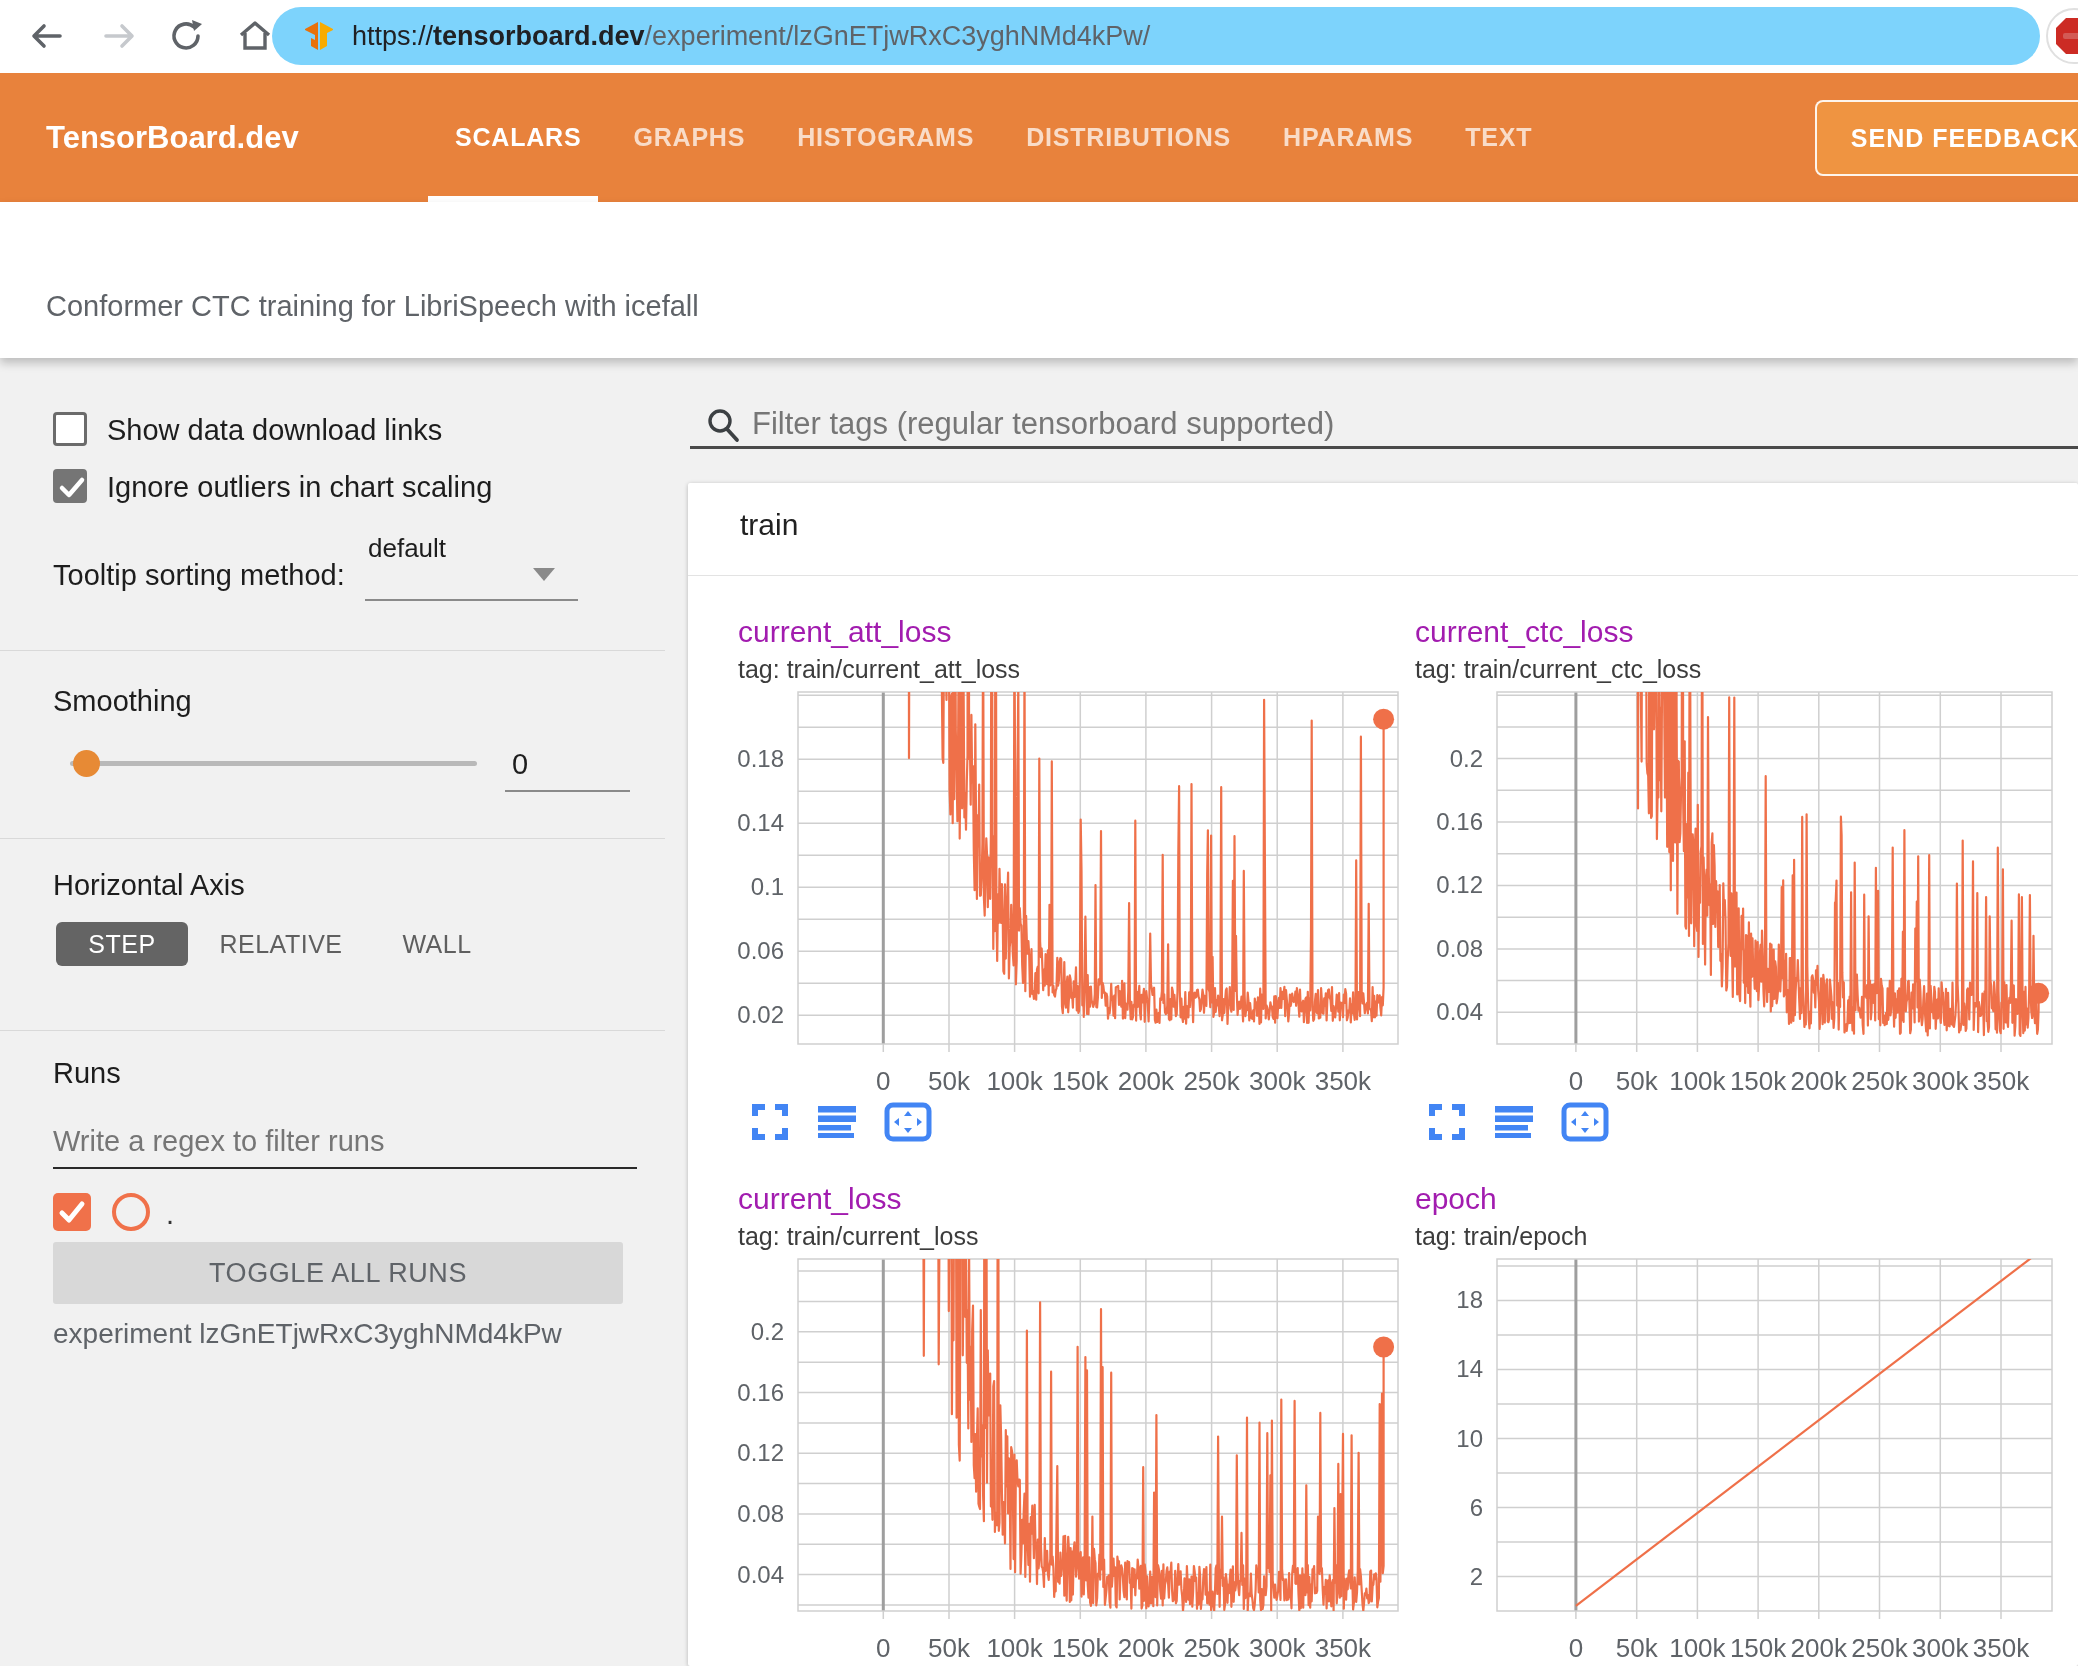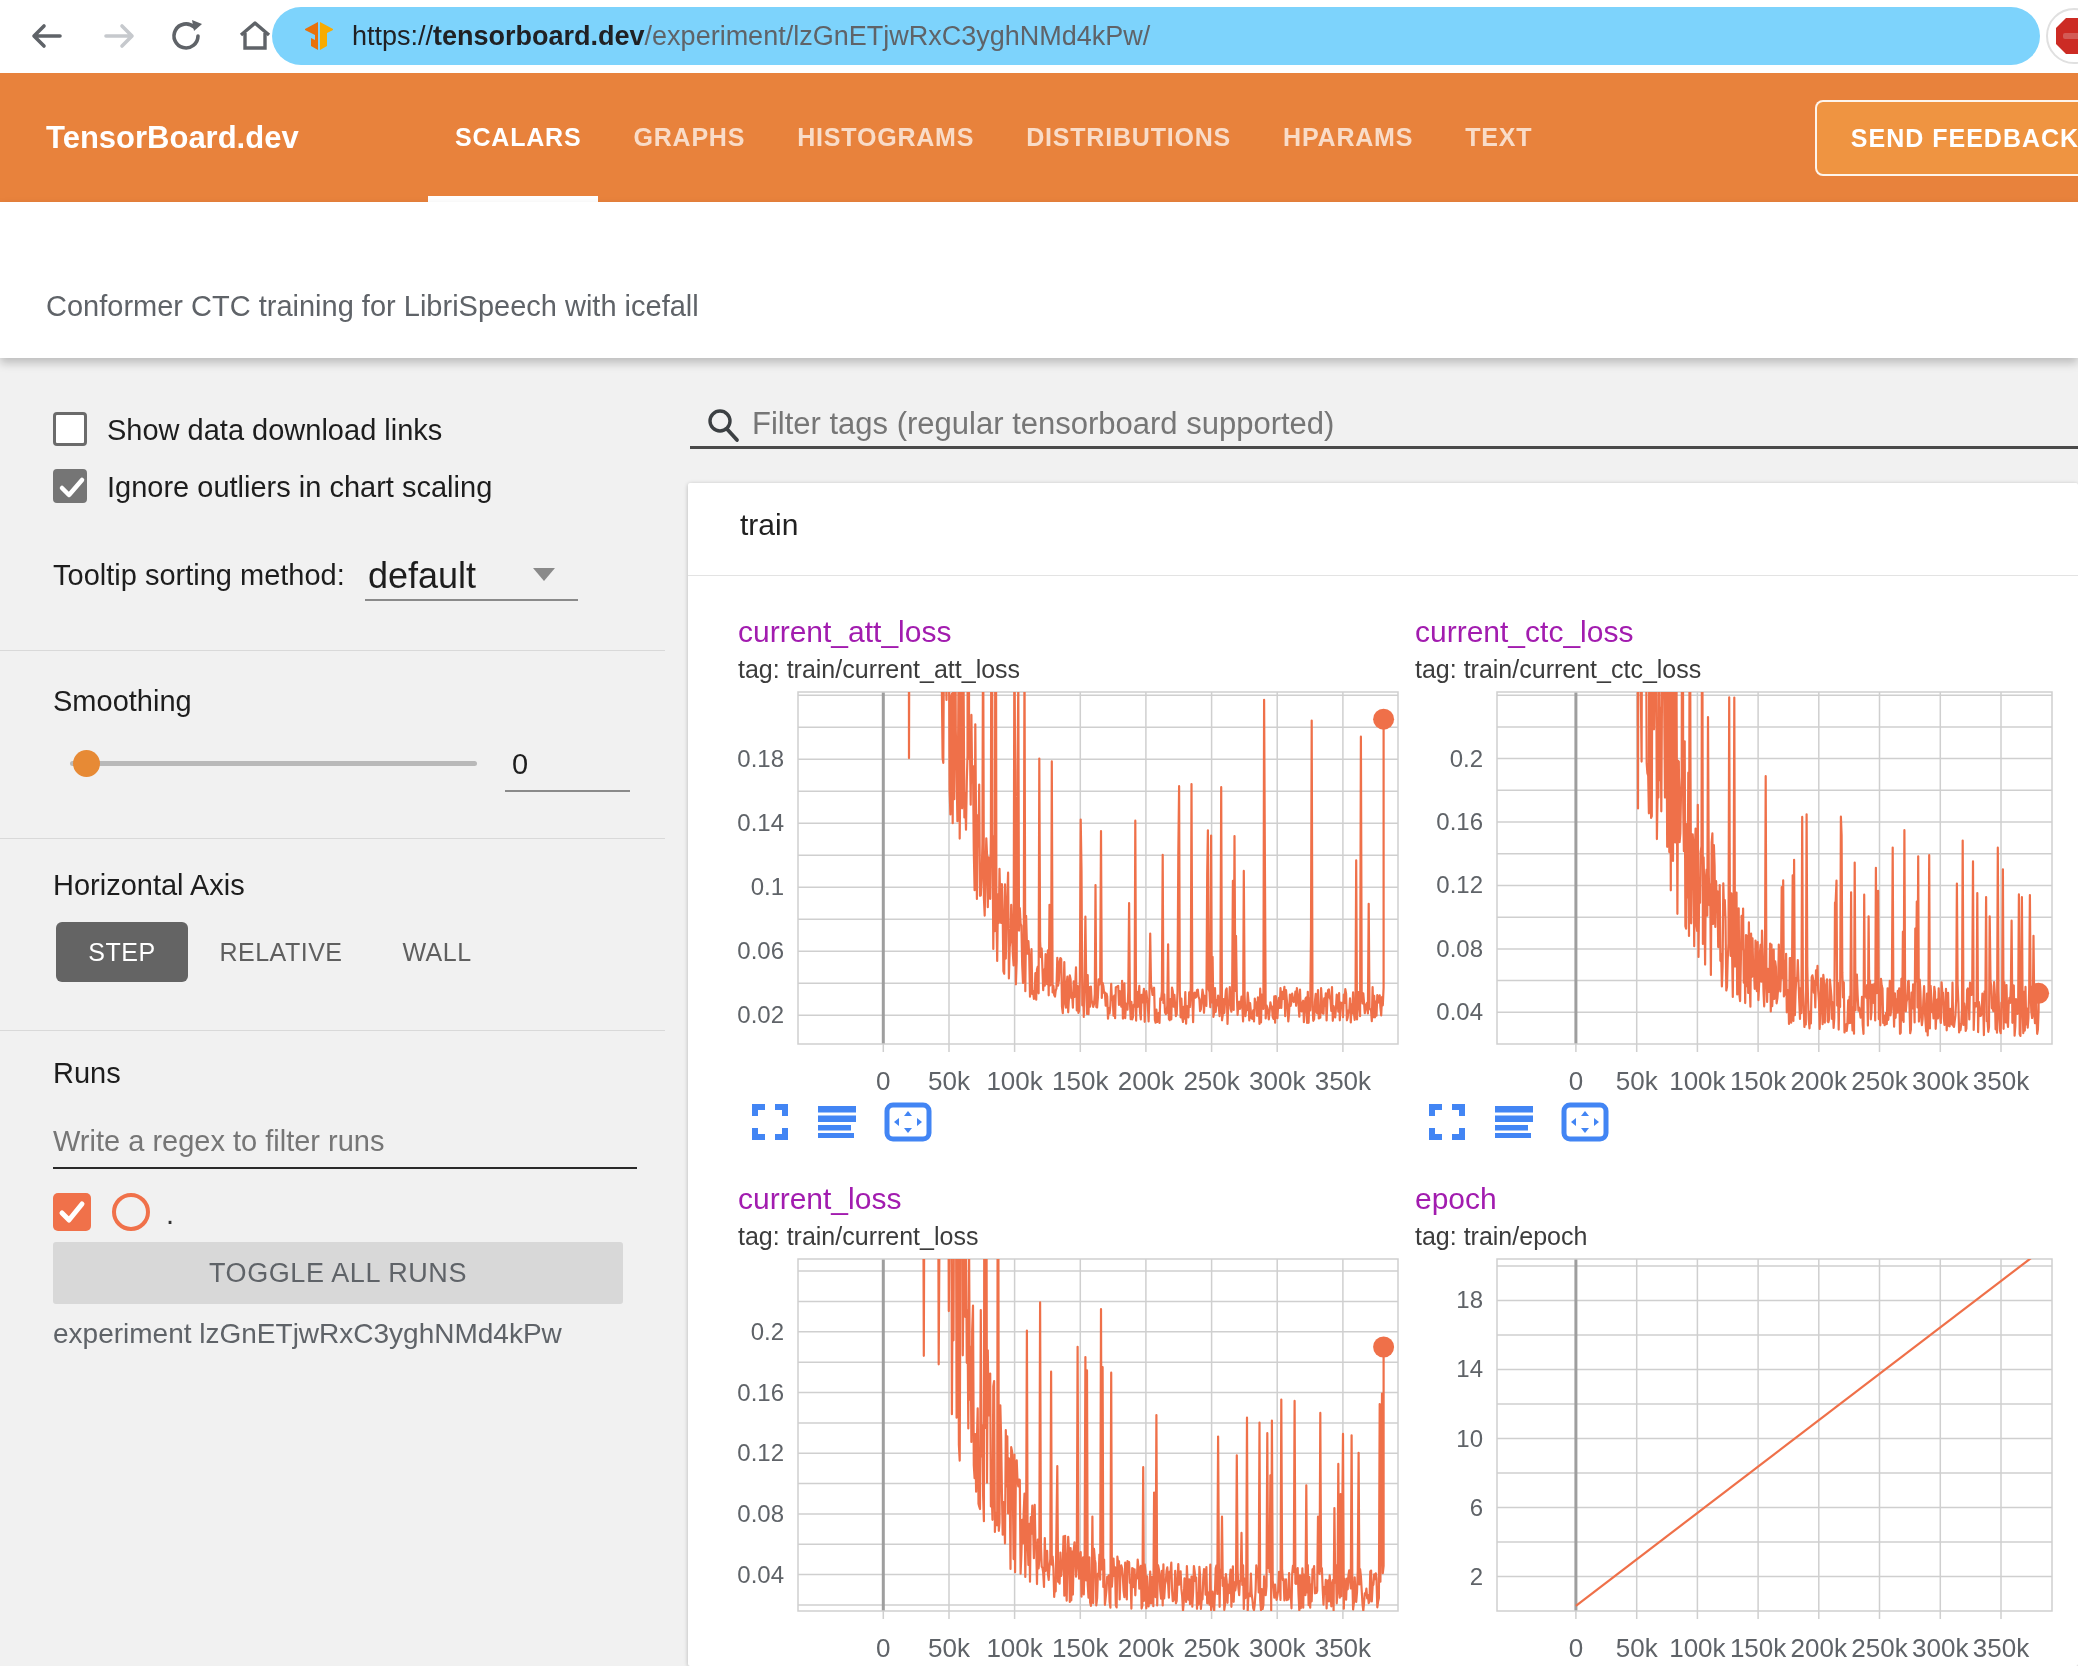--- a/index.html
+++ b/index.html
@@ -35,21 +35,21 @@
   
   .sb-label { position:absolute; font-size:29px; color:#1d1d1d; white-space:nowrap; }
   .cbx { position:absolute; width:34px; height:34px; border:3px solid #6b6b6b; border-radius:4px; background:#fff; }
   .cbx.checked { background:#757575; border-color:#757575; }
   .cbx svg { position:absolute; left:1px; top:3px; }
   .divider { position:absolute; left:0; width:665px; height:1px; background:#d9d9d9; }
   .ddl-underline { position:absolute; height:2px; background:#8a8a8a; }
   .dd-arrow { position:absolute; width:0; height:0; border-left:11px solid transparent; border-right:11px solid transparent; border-top:13px solid #8a8a8a; }
   .slider-track { position:absolute; left:70px; top:761px; width:407px; height:5px; background:#b9b9b9; border-radius:3px; }
   .slider-thumb { position:absolute; left:73px; top:750px; width:27px; height:27px; border-radius:50%; background:#e78a35; }
-  .axis-btn { position:absolute; top:922px; width:132px; height:60px; font-size:25px; letter-spacing:0.5px;
+  .axis-btn { position:absolute; top:922px; width:132px; height:44px; font-size:25px; letter-spacing:0.5px;
     display:flex; align-items:center; justify-content:center; color:#5f5f5f; border-radius:6px; }
   .axis-btn.sel { background:#646464; color:#fff; }
   .runcbx { position:absolute; left:53px; top:1193px; width:38px; height:38px; border-radius:5px; background:#f0714a; }
   .runcircle { position:absolute; left:112px; top:1193px; width:38px; height:38px; border-radius:50%; border:4px solid #f0714a; background:transparent; }
   .togglebtn { position:absolute; left:53px; top:1242px; width:570px; height:62px; background:#d8d8d8; border-radius:3px;
     color:#5f6368; font-size:27px; letter-spacing:0.6px; display:flex; align-items:center; justify-content:center; }
   
   .filter-underline { position:absolute; left:690px; top:446px; width:1388px; height:3px; background:#4a4a4a; }
   .card { position:absolute; left:688px; top:483px; width:1390px; height:1183px; background:#fff;
     box-shadow:0 1px 4px rgba(0,0,0,0.25); border-radius:2px; }
@@ -122,21 +122,21 @@
     <div class="sb-label" style="left:107px; top:414px;">Show data download links</div>
 
     <div class="cbx checked" style="left:53px; top:469px;">
       <svg width="30" height="26" viewBox="0 0 30 26">
         <path d="M5 13 L12 20 L25 5" stroke="#fff" stroke-width="4.5" fill="none" stroke-linecap="round" stroke-linejoin="round"></path>
       </svg>
     </div>
     <div class="sb-label" style="left:107px; top:471px;">Ignore outliers in chart scaling</div>
 
     <div class="sb-label" style="left:53px; top:559px;">Tooltip sorting method:</div>
-    <div class="sb-label" style="left:368px; top:555px; font-size:36px;">default</div>
+    <div class="sb-label" style="left:368px; top:533px; font-size:26px;">default</div>
     <div class="dd-arrow" style="left:533px; top:568px;"></div>
     <div class="ddl-underline" style="left:365px; top:599px; width:213px;"></div>
 
     <div class="divider" style="top:650px;"></div>
 
     <div class="sb-label" style="left:53px; top:685px;">Smoothing</div>
     <div class="slider-track"></div>
     <div class="slider-thumb"></div>
     <div class="sb-label" style="left:512px; top:748px;">0</div>
     <div class="ddl-underline" style="left:505px; top:790px; width:125px;"></div>

